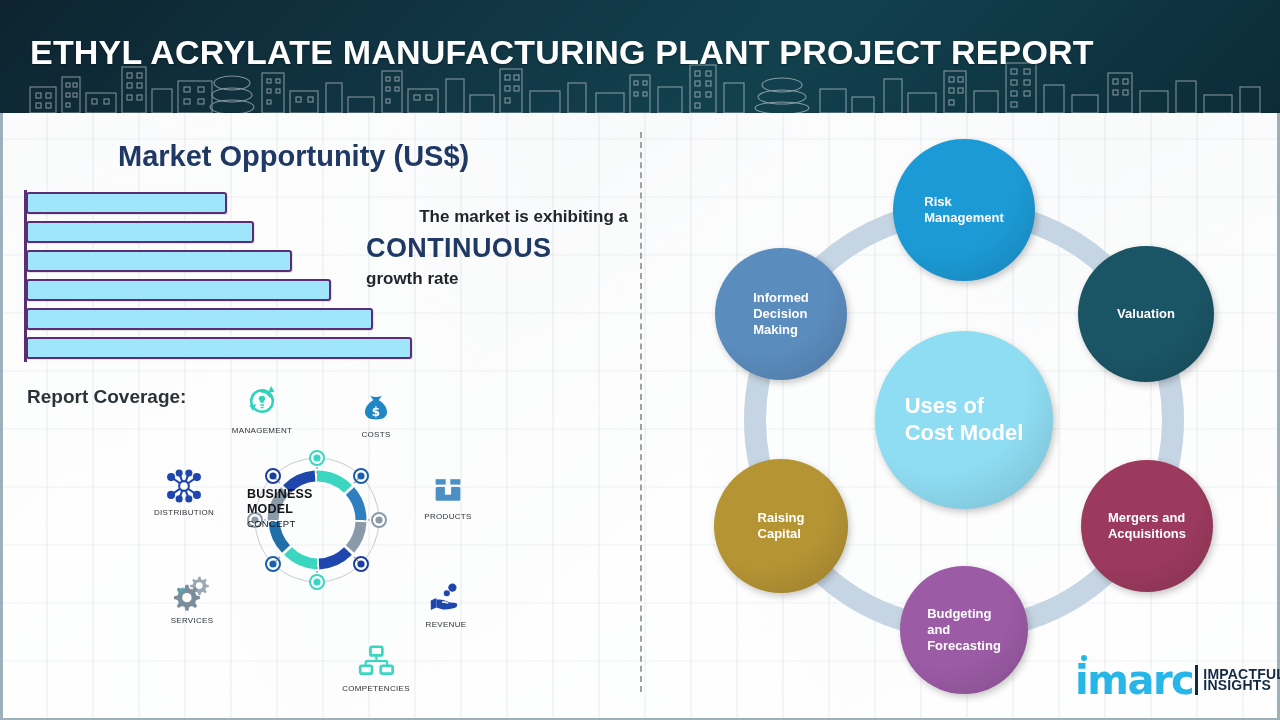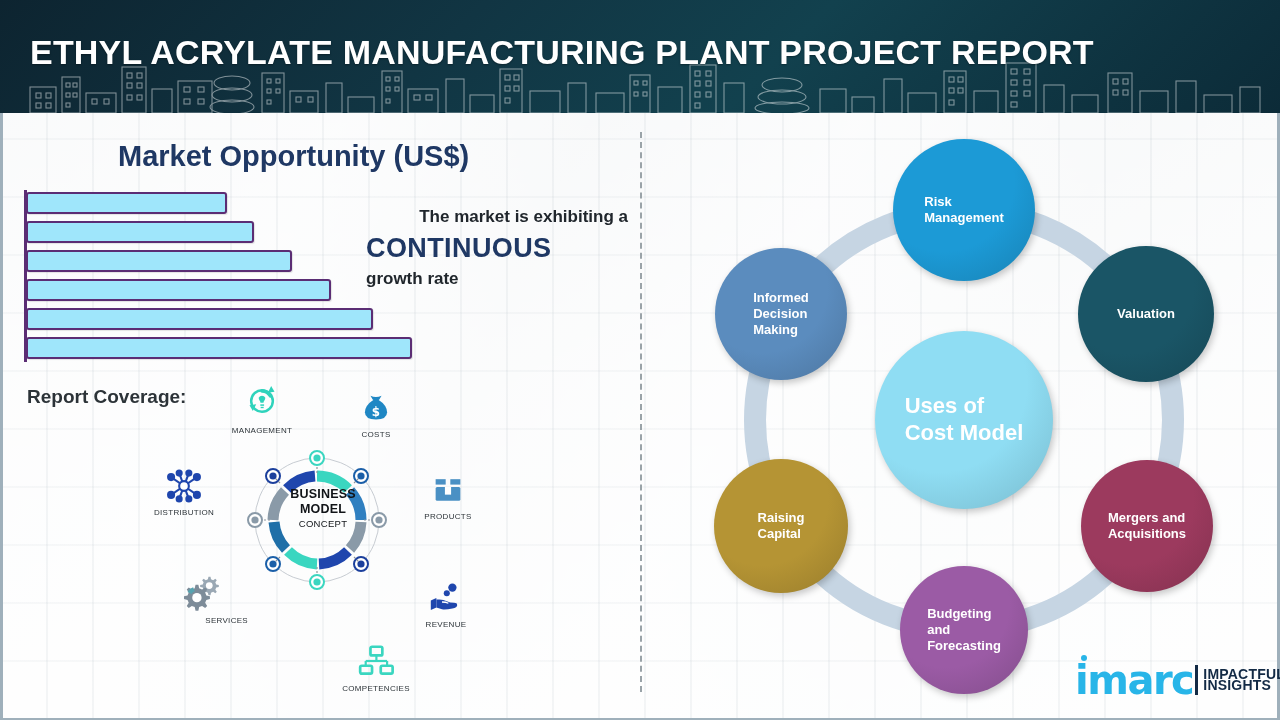--- a/index.html
+++ b/index.html
@@ -111,21 +111,21 @@
   .icon-node .cap {
     margin-top: 5px;
     font-size: 8px;
     letter-spacing: 0.3px;
     color: #2c3338;
     font-family: "Liberation Sans", sans-serif;
     white-space: nowrap;
   }
   .bm-donut { position: absolute; left: 117px; top: 75px; width: 140px; height: 140px; }
   .bm-text {
-    position: absolute; left: 123px; top: 112px; width: 140px; text-align: center;
+    position: absolute; left: 117px; top: 112px; width: 140px; 
     pointer-events: none;
   }
   .bm-t1 { font-size: 12.5px; font-weight: bold; color: #111418; letter-spacing: 0.2px; line-height: 15px; }
   .bm-t2 { font-size: 9.5px; color: #111418; letter-spacing: 0.3px; margin-top: 1px; }
 
   
   .ring {
     position: absolute;
     left: 744px; top: 200px;
     width: 440px; height: 440px;
@@ -412,21 +412,21 @@
         <svg width="38" height="34" viewBox="0 0 48 44">
           <rect x="8" y="8" width="13" height="7" fill="#4a90c4"></rect>
           <rect x="27" y="8" width="13" height="7" fill="#4a90c4"></rect>
           <rect x="8" y="18" width="32" height="18" rx="2" fill="#4a90c4"></rect>
           <rect x="20" y="18" width="8" height="10" fill="#ffffff"></rect>
         </svg>
       </div>
       <div class="cap">PRODUCTS</div>
     </div>
 
-    <div class="icon-node" style="left:26px; top:190px;text-align:right;">
+    <div class="icon-node" style="left:16px; top:190px;">
       <div class="glyph">
         <svg width="42" height="38" viewBox="0 0 52 46">
           <g fill="#9aa8b4">
             <path d="M34 4 l2.5 0 l.7 3.2 l2.6 1.1 l2.7-1.8 l1.8 1.8 l-1.8 2.7 l1.1 2.6 l3.2 .7 l0 2.5 l-3.2 .7 l-1.1 2.6 l1.8 2.7 l-1.8 1.8 l-2.7-1.8 l-2.6 1.1 l-.7 3.2 l-2.5 0 l-.7-3.2 l-2.6-1.1 l-2.7 1.8 l-1.8-1.8 l1.8-2.7 l-1.1-2.6 l-3.2-.7 l0-2.5 l3.2-.7 l1.1-2.6 l-1.8-2.7 l1.8-1.8 l2.7 1.8 l2.6-1.1 z"></path>
           </g>
           <circle cx="35" cy="15" r="4.2" fill="#ffffff"></circle>
           <g fill="#7d8c99">
             <path d="M18 14 l3.5 0 l1 4.4 l3.6 1.5 l3.8-2.5 l2.5 2.5 l-2.5 3.8 l1.5 3.6 l4.4 1 l0 3.5 l-4.4 1 l-1.5 3.6 l2.5 3.8 l-2.5 2.5 l-3.8-2.5 l-3.6 1.5 l-1 4.4 l-3.5 0 l-1-4.4 l-3.6-1.5 l-3.8 2.5 l-2.5-2.5 l2.5-3.8 l-1.5-3.6 l-4.4-1 l0-3.5 l4.4-1 l1.5-3.6 l-2.5-3.8 l2.5-2.5 l3.8 2.5 l3.6-1.5 z"></path>
           </g>
           <circle cx="19.7" cy="30" r="5.8" fill="#ffffff"></circle>

